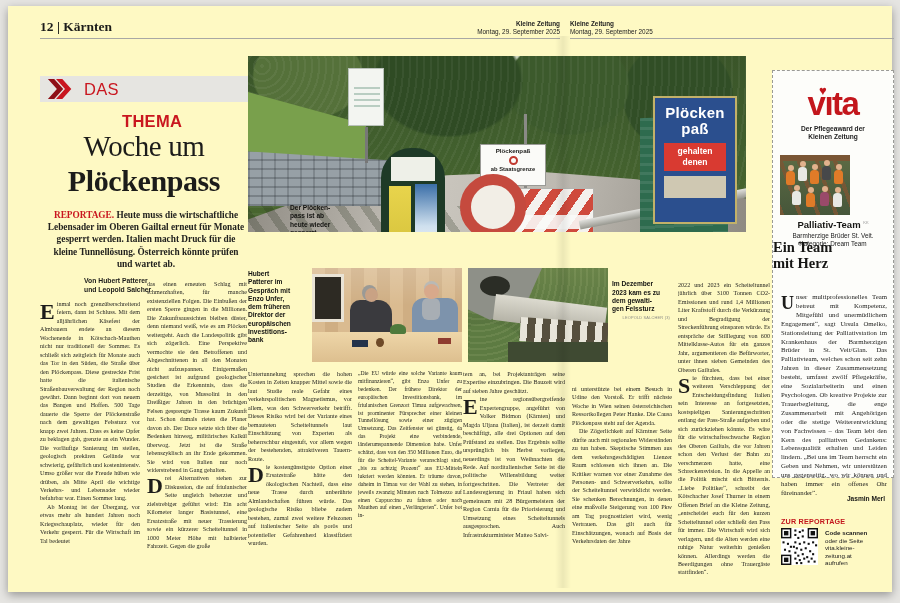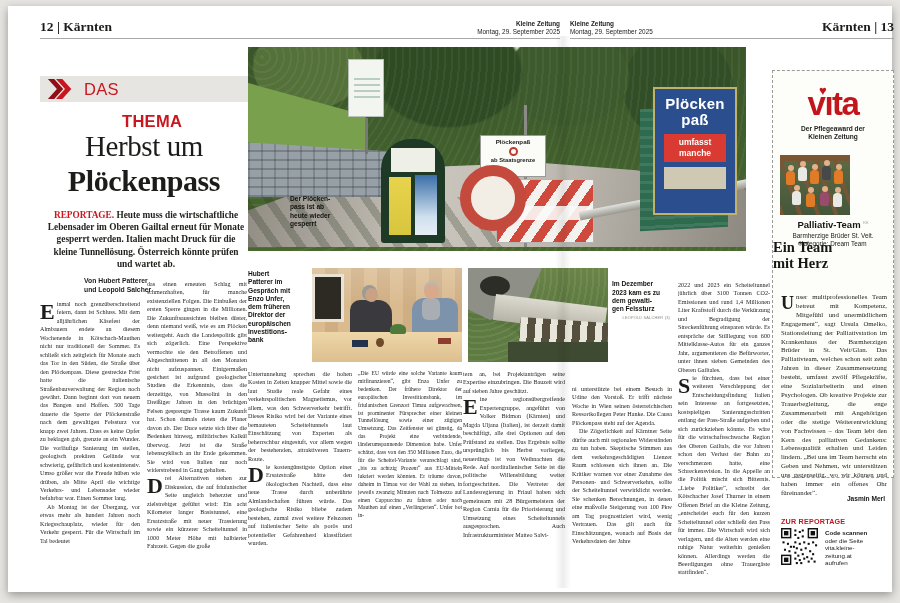--- a/index.html
+++ b/index.html
@@ -1,19 +1,19 @@
 <!DOCTYPE html>
 <html style="--red: #c9161f;"><head>
 <meta charset="utf-8">
 <style>
   :root{ --red:#c9161f; --ink:#1c1c1a; }
   *{box-sizing:border-box;}
   body{margin:0;font-family:"Liberation Sans",sans-serif;}
   .stage{position:relative;width:900px;height:603px;background:#e6e5e2;overflow:hidden;}
-  .spread{position:absolute;left:8px;top:6px;width:884px;height:586px;background:#ffffff;box-shadow:0 3px 9px rgba(0,0,0,.35);}
+  .spread{position:absolute;left:8px;top:6px;width:884px;height:586px;background:#fef9c3;box-shadow:0 3px 9px rgba(0,0,0,.35);}
   .fold{position:absolute;left:547px;top:30px;width:16px;height:552px;background:linear-gradient(90deg,transparent,rgba(0,0,0,.07),transparent);pointer-events:none;}
 
   
   .pgnum{position:absolute;font:700 13.5px/16px "Liberation Serif",serif;color:var(--ink);}
   .pg-l{left:32px;top:13px;}
   .pg-r{left:700px;top:13px;width:186px;text-align:right;}
   .rule{position:absolute;height:1px;background:#a8a8a4;top:32px;}
   .rule-l{left:32px;width:520px;}
   .rule-r{left:562px;width:324px;}
   .paperdate{position:absolute;top:14px;font-size:6.4px;line-height:7.6px;color:#222;}
@@ -46,21 +46,21 @@
   .c3{left:240px;top:364px;width:104px;height:221px;}
   .c4{left:350px;top:364px;width:104px;height:221px;}
   .c5{left:455px;top:364px;width:102px;height:221px;}
   .c6{left:564px;top:379px;width:100px;height:207px;}
   .c7{left:670px;top:275px;width:92px;height:311px;}
 
   .cap{position:absolute;font:700 6.6px/8.3px "Liberation Sans",sans-serif;color:#121210;white-space:pre-line;}
   .credit{font:400 3.9px/5px "Liberation Sans",sans-serif;color:#8b8b86;text-align:right;margin-top:2px;letter-spacing:.2px;}
 
   
-  .pm{position:absolute;left:240px;top:41px;width:498px;height:204px;overflow:hidden;
+  .pm{position:absolute;left:240px;top:50px;width:498px;height:176px;overflow:hidden;
       background:
         radial-gradient(90px 70px at 60px 20px,#55713a 0 60%,transparent 62%),
         radial-gradient(120px 90px at 200px 25px,#2f4b24 0 60%,transparent 63%),
         radial-gradient(100px 80px at 320px 30px,#3c5a2c 0 60%,transparent 62%),
         radial-gradient(90px 90px at 430px 40px,#314e26 0 60%,transparent 62%),
         radial-gradient(70px 50px at 260px 8px,#cdd6c0 0 55%,transparent 60%),
         linear-gradient(#3a5529,#42602e 55%,#4a672f);}
   .pm::before{content:"";position:absolute;inset:0;background:repeating-radial-gradient(circle at 14px 10px,rgba(255,255,255,.05) 0 2px,transparent 2px 7px);}
   .pm-road{position:absolute;left:0;top:104px;width:498px;height:96px;
       background:linear-gradient(100deg,#8f8b83,#c9c5bd 38%,#bdb9b1 62%,#8d8981);
@@ -150,33 +150,32 @@
     <div class="pgnum pg-l">12 | Kärnten</div>
     <div class="paperdate pd-l">
       <div class="pd1">Kleine Zeitung</div>
       <div class="pd2">Montag, 29. September 2025</div>
     </div>
     <div class="rule rule-l"></div>
     <div class="paperdate pd-r">
       <div class="pd1">Kleine Zeitung</div>
       <div class="pd2">Montag, 29. September 2025</div>
     </div>
-    <div class="pgnum pg-r">Kärnten | 13</div>
     <div class="rule rule-r"></div>
 
     <div class="kicker">
       <svg class="chev" viewBox="0 0 30 22">
         <polygon points="1,0 8,0 18,11 8,22 1,22 11,11" fill="#8e1016"></polygon>
         <polygon points="10,0 17,0 27,11 17,22 10,22 20,11" fill="#c9161f"></polygon>
       </svg>
       <span class="k1">DAS</span>
       <span class="k2">THEMA</span>
     </div>
 
-    <div class="hl hl1">Herbst um</div>
+    <div class="hl hl1">Woche um</div>
     <div class="hl hl2">Plöckenpass</div>
     <div class="lead"><span class="rl">REPORTAGE.</span><span> Heute muss die wirtschaftliche Lebensader im Oberen Gailtal erneut für Monate gesperrt werden. Italien macht Druck für die kleine Tunnellösung. Österreich könnte prüfen und wartet ab.</span></div>
     <div class="byline">Von Hubert Patterer
 und Leopold Salcher</div>
 
     <div class="pm">
       <div class="pm-road"></div>
       <div class="pm-shade"></div>
       <div class="pm-grass"></div>
       <div class="pm-wall"></div>
@@ -195,22 +194,22 @@
         <div class="pm-wt2">ab Staatsgrenze</div>
       </div>
       <div class="pm-barrier"></div>
       <div class="pm-noentry"></div>
       <div class="pm-rail"></div>
       <div class="pm-tarp"></div>
       <div class="pm-bsign">
         <div class="pm-bt pm-bt1">Plöcken</div>
         <div class="pm-bt">paß</div>
         <div class="pm-bred">
-          <div>umfasst</div>
-          <div>manche</div>
+          <div>gehalten</div>
+          <div>denen</div>
         </div>
         <div class="pm-bblank"></div>
       </div>
       <div class="cap pm-cap">Der Plöcken-
 pass ist ab
 heute wieder
 gesperrt</div>
     </div>
 
     <div class="cap" style="left:240px;top:264px;width:60px;">Hubert

